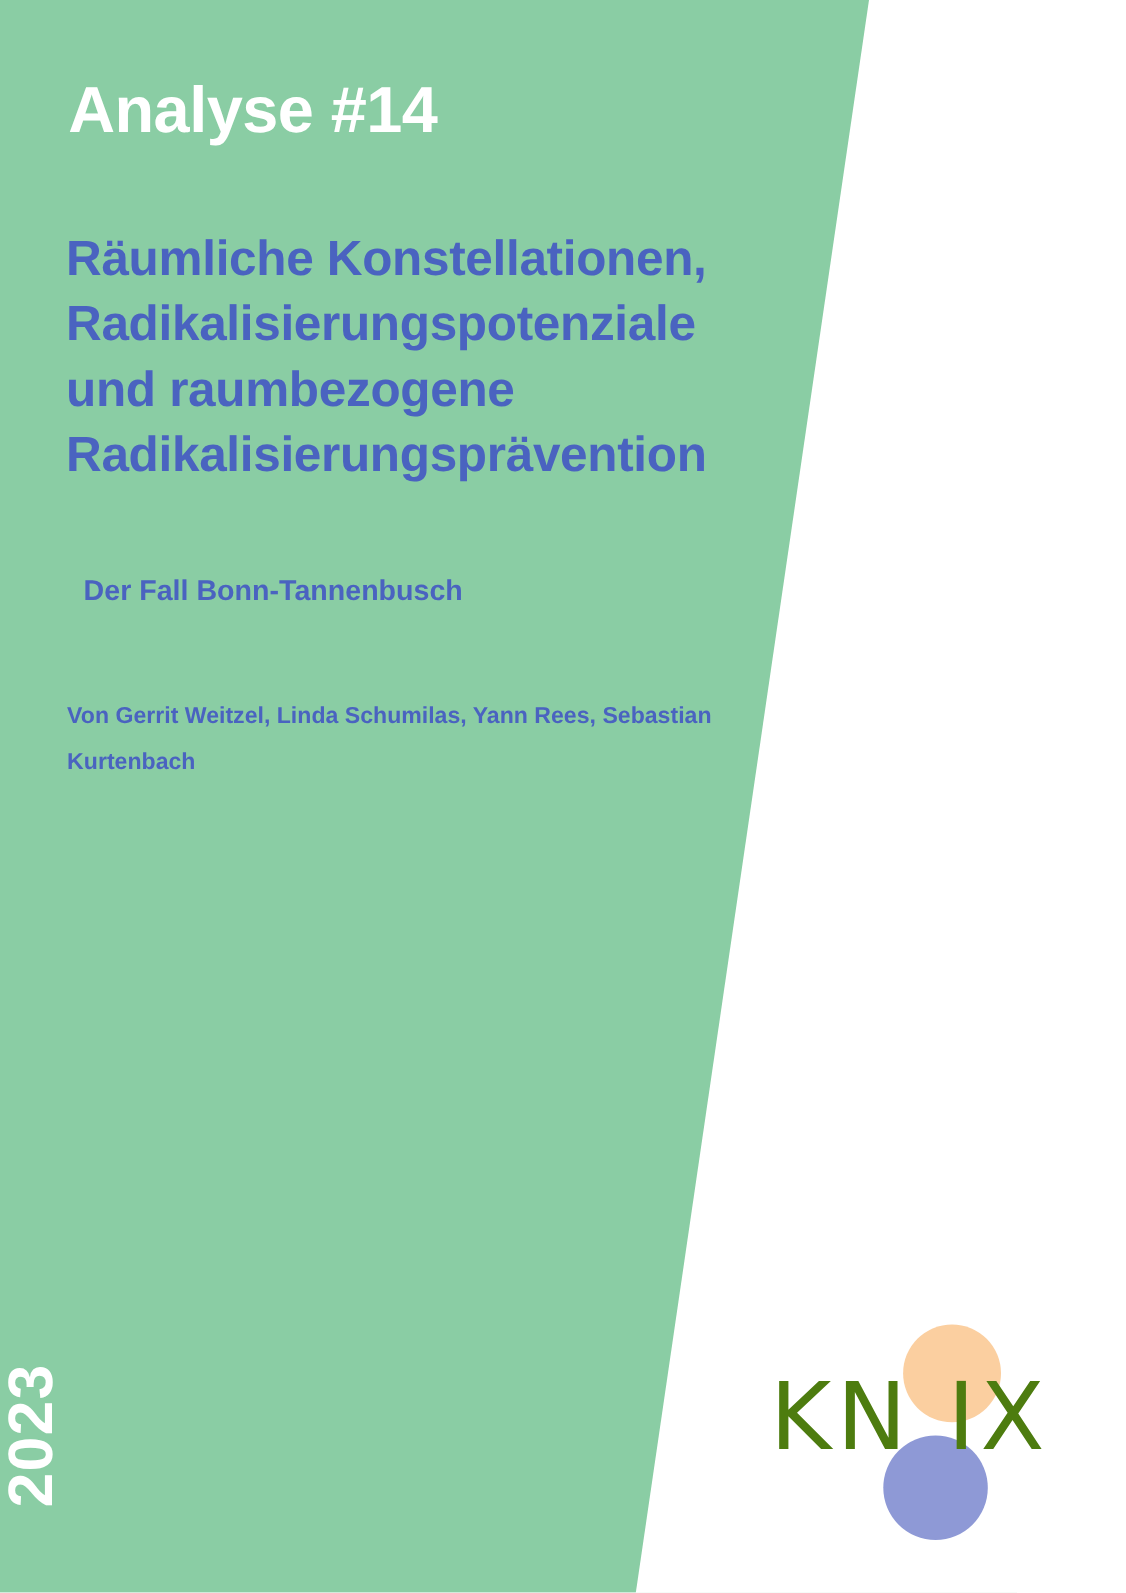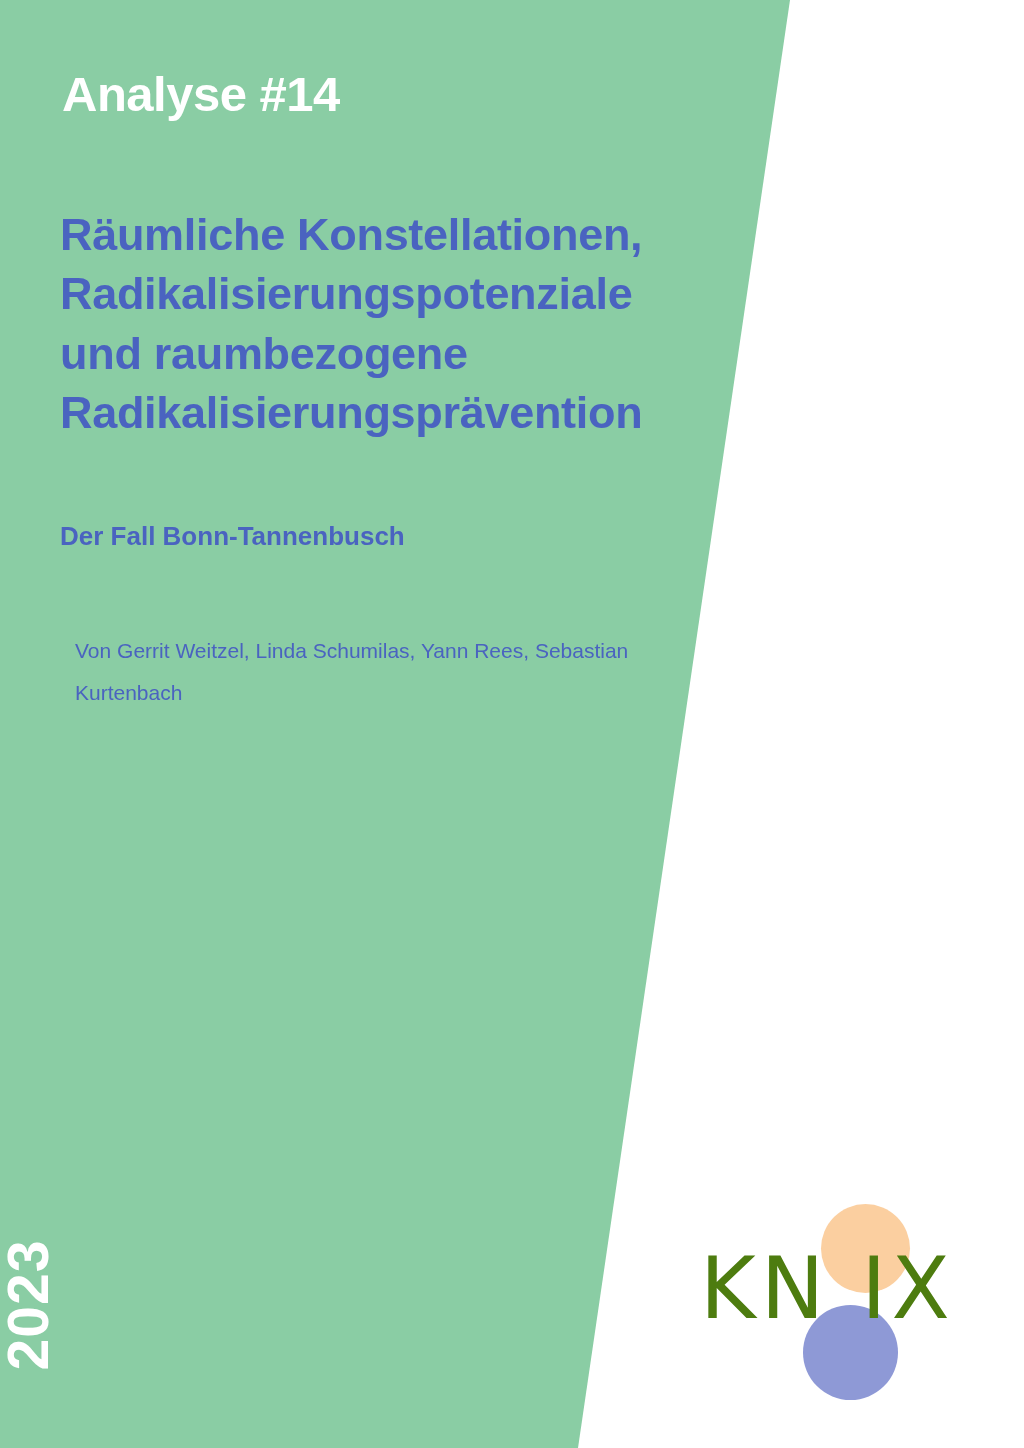--- a/index.html
+++ b/index.html
@@ -31,21 +31,21 @@
     height: 1448px;
     background: #8acda4;
     clip-path: polygon(0 0, 790px 0, 578px 1448px, 0 1448px);
   }
 
   
   .series-label {
     position: absolute;
     left: 62px;
     top: 68px;
-    font-size: 49px;
+    font-size: 59px;
     font-weight: bold;
     color: #ffffff;
     letter-spacing: -0.5px;
     line-height: 1.1;
   }
 
   
   .main-title {
     position: absolute;
     left: 60px;
@@ -54,40 +54,39 @@
     font-size: 45px;
     font-weight: bold;
     color: #4a63c0;
     line-height: 1.32;
     letter-spacing: -0.3px;
   }
 
   
   .subtitle {
     position: absolute;
-    left: 60px;
+    left: 76px;
     top: 518px;
     width: 640px;
     font-size: 26px;
     font-weight: bold;
     color: #4a63c0;
     line-height: 1.4;
   }
 
   
   .authors {
     position: absolute;
     left: 61px;
     top: 630px;
     width: 620px;
     font-size: 21px;
-    font-weight: 400;
+    font-weight: 700;
     color: #4a63c0;
     line-height: 2.0;
-    margin-left: 14px;
   }
 
   
   .year {
     position: absolute;
     left: -5px;
     top: 1190px;
     width: 230px;
     font-size: 57px;
     font-weight: bold;

